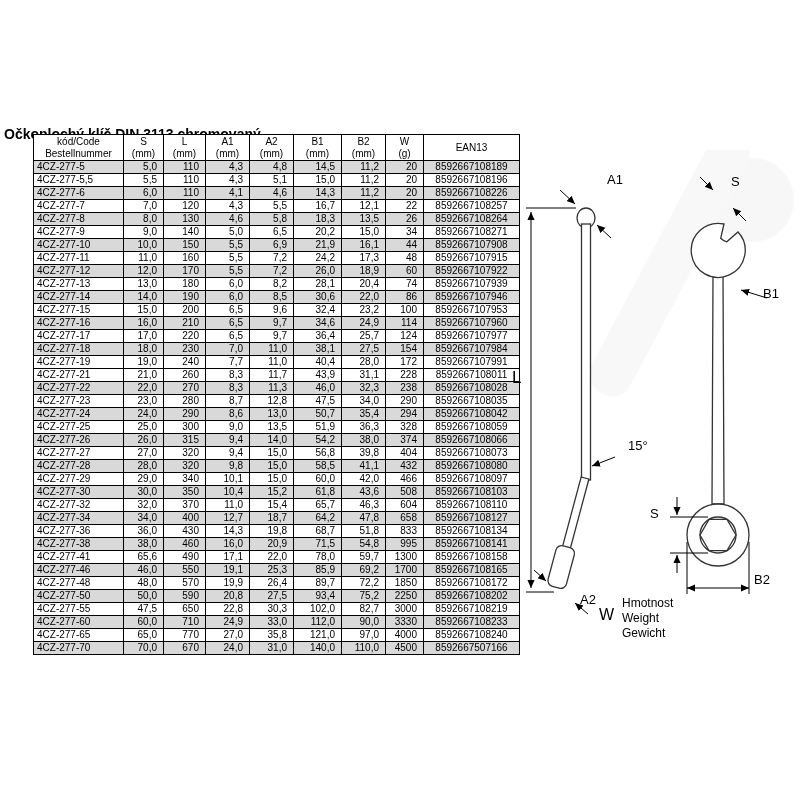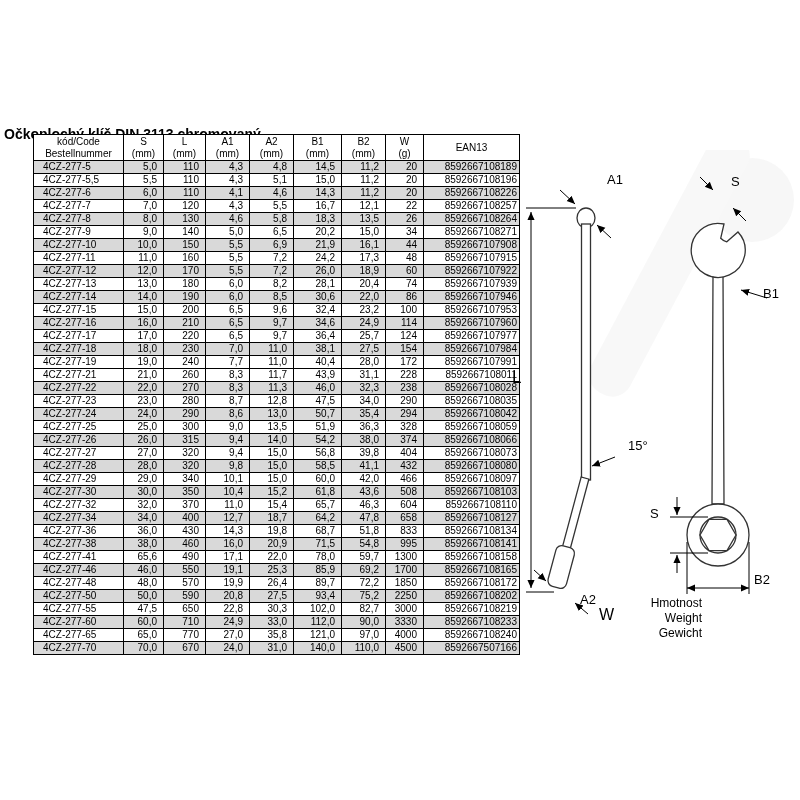--- a/index.html
+++ b/index.html
@@ -34,42 +34,42 @@
   .spec td { height:12px; line-height:12px; padding:0 2px; }
   .spec th:nth-child(1){width:90px}
   .spec th:nth-child(2){width:40px}
   .spec th:nth-child(3){width:42px}
   .spec th:nth-child(4){width:44px}
   .spec th:nth-child(5){width:44px}
   .spec th:nth-child(6){width:48px}
   .spec th:nth-child(7){width:44px}
   .spec th:nth-child(8){width:38px}
   .spec th:nth-child(9){width:96px}
-  .spec td.c0 { text-align:left; padding-left:9px; }
+  .spec td.c0 { text-align:left; padding-left:3px; }
   .spec td.c1,.spec td.c2,.spec td.c3,.spec td.c4,
   .spec td.c5,.spec td.c6,.spec td.c7 { text-align:right; padding-right:6px; }
-  .spec td.c8 { text-align:right; }
+  .spec td.c8 { text-align:center; }
   .spec tr.shaded td { background:var(--shade,#d9d9d9); }
 
   .diagram-svg { position:absolute; left:500px; top:150px; }
 
   .dlabel { position:absolute; font-size:13px; white-space:nowrap; }
   .dlabel.big { font-size:17px; }
   #lbl-a1     { left:607px; top:172px; }
   #lbl-s-open { left:731px; top:174px; }
   #lbl-l      { left:512px; top:368px; }
   #lbl-b1     { left:763px; top:286px; }
   #lbl-angle  { left:628px; top:438px; }
   #lbl-s-ring { left:650px; top:506px; }
   #lbl-a2     { left:580px; top:592px; }
   #lbl-b2     { left:754px; top:572px; }
   #lbl-w      { left:599px; top:606px; font-size:16px; }
   #weight-block {
     left:622px; top:596px; width:80px;
-    text-align:right; font-size:12px; line-height:15px;
+    text-align:left; font-size:12px; line-height:15px;
   }
 </style>
 </head>
 <body>
 
 <div class="title">Očkoplochý klíč DIN 3113 chromovaný</div>
 
 <table class="spec">
   <thead>
     <tr>

